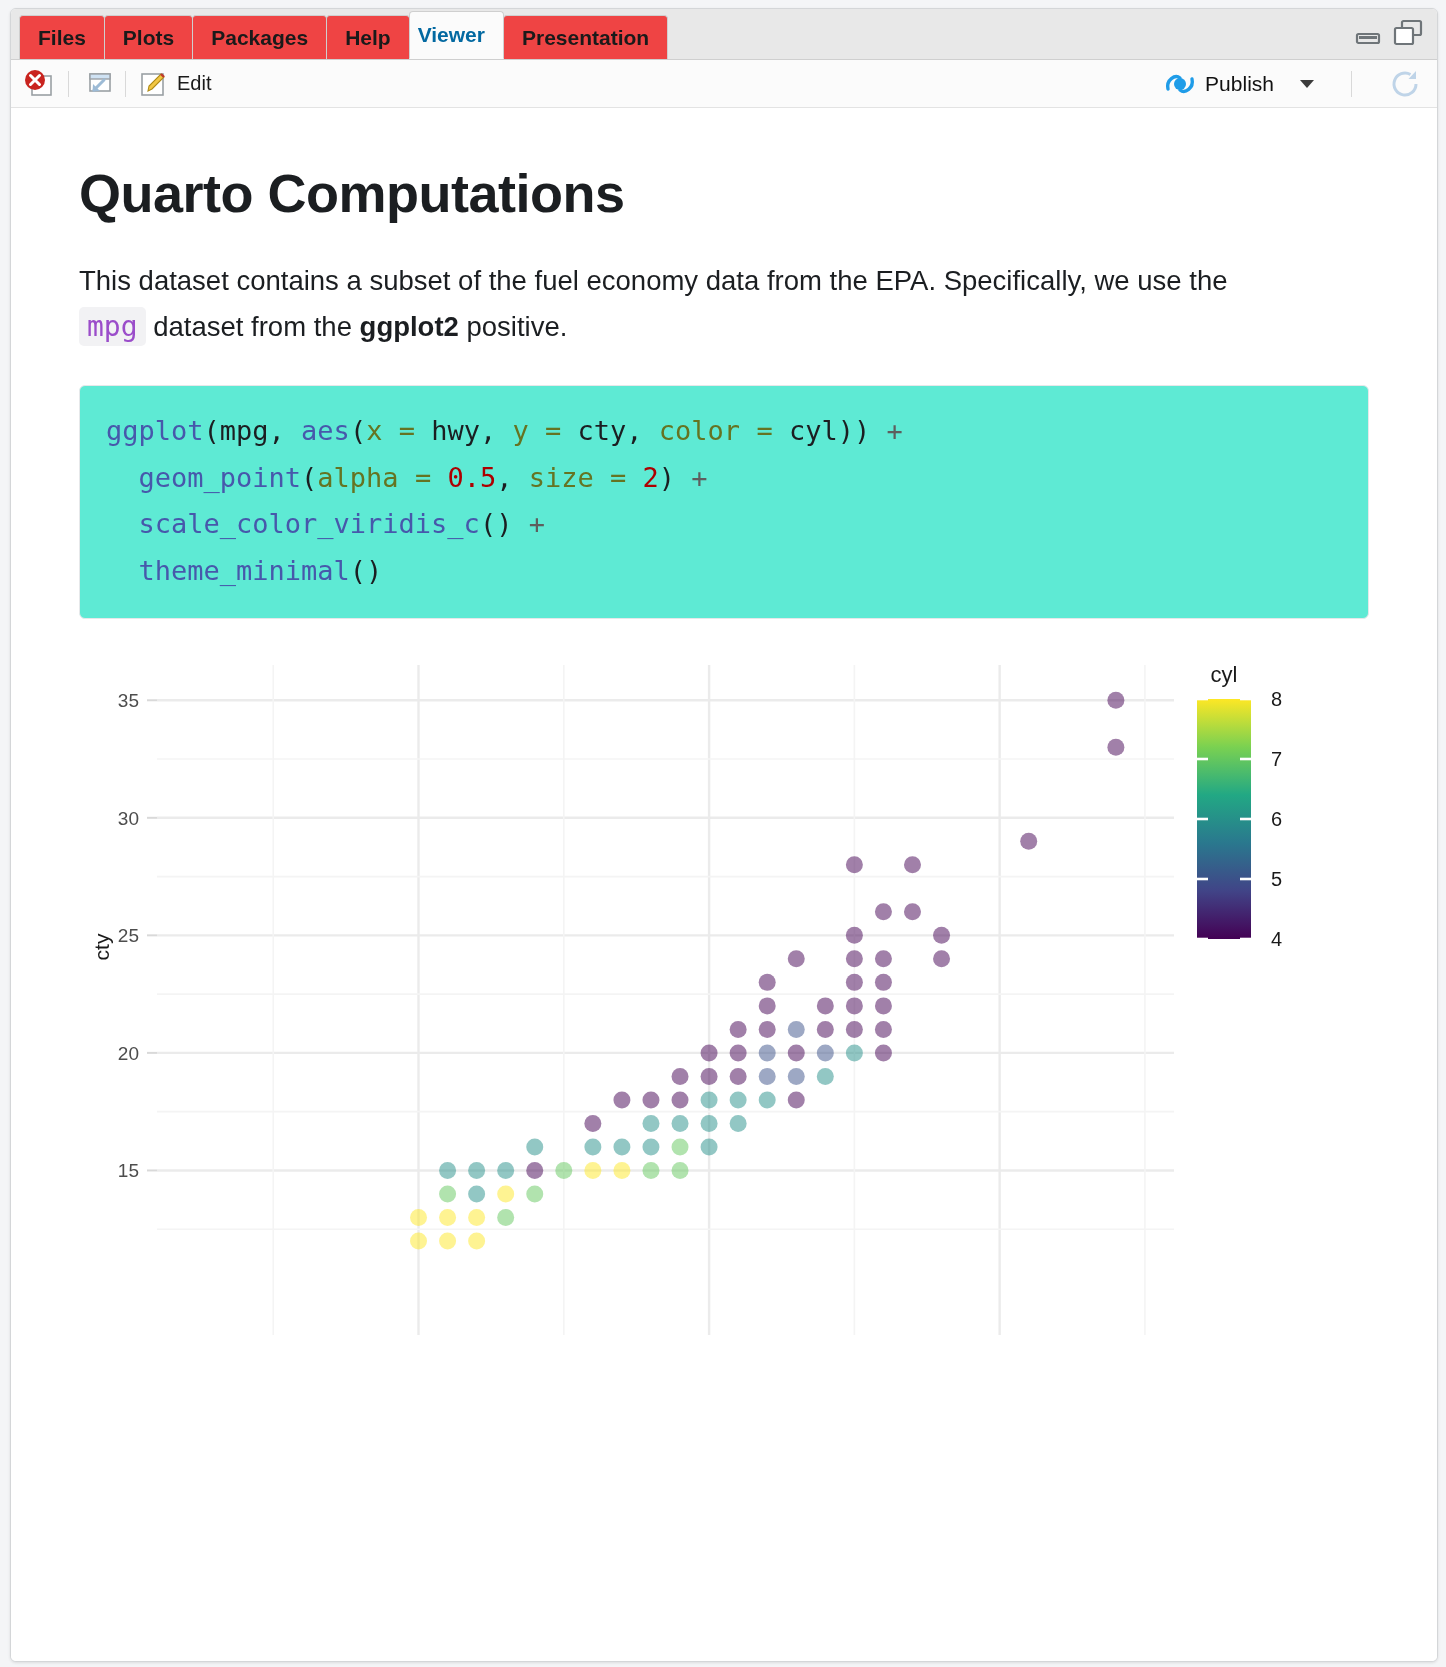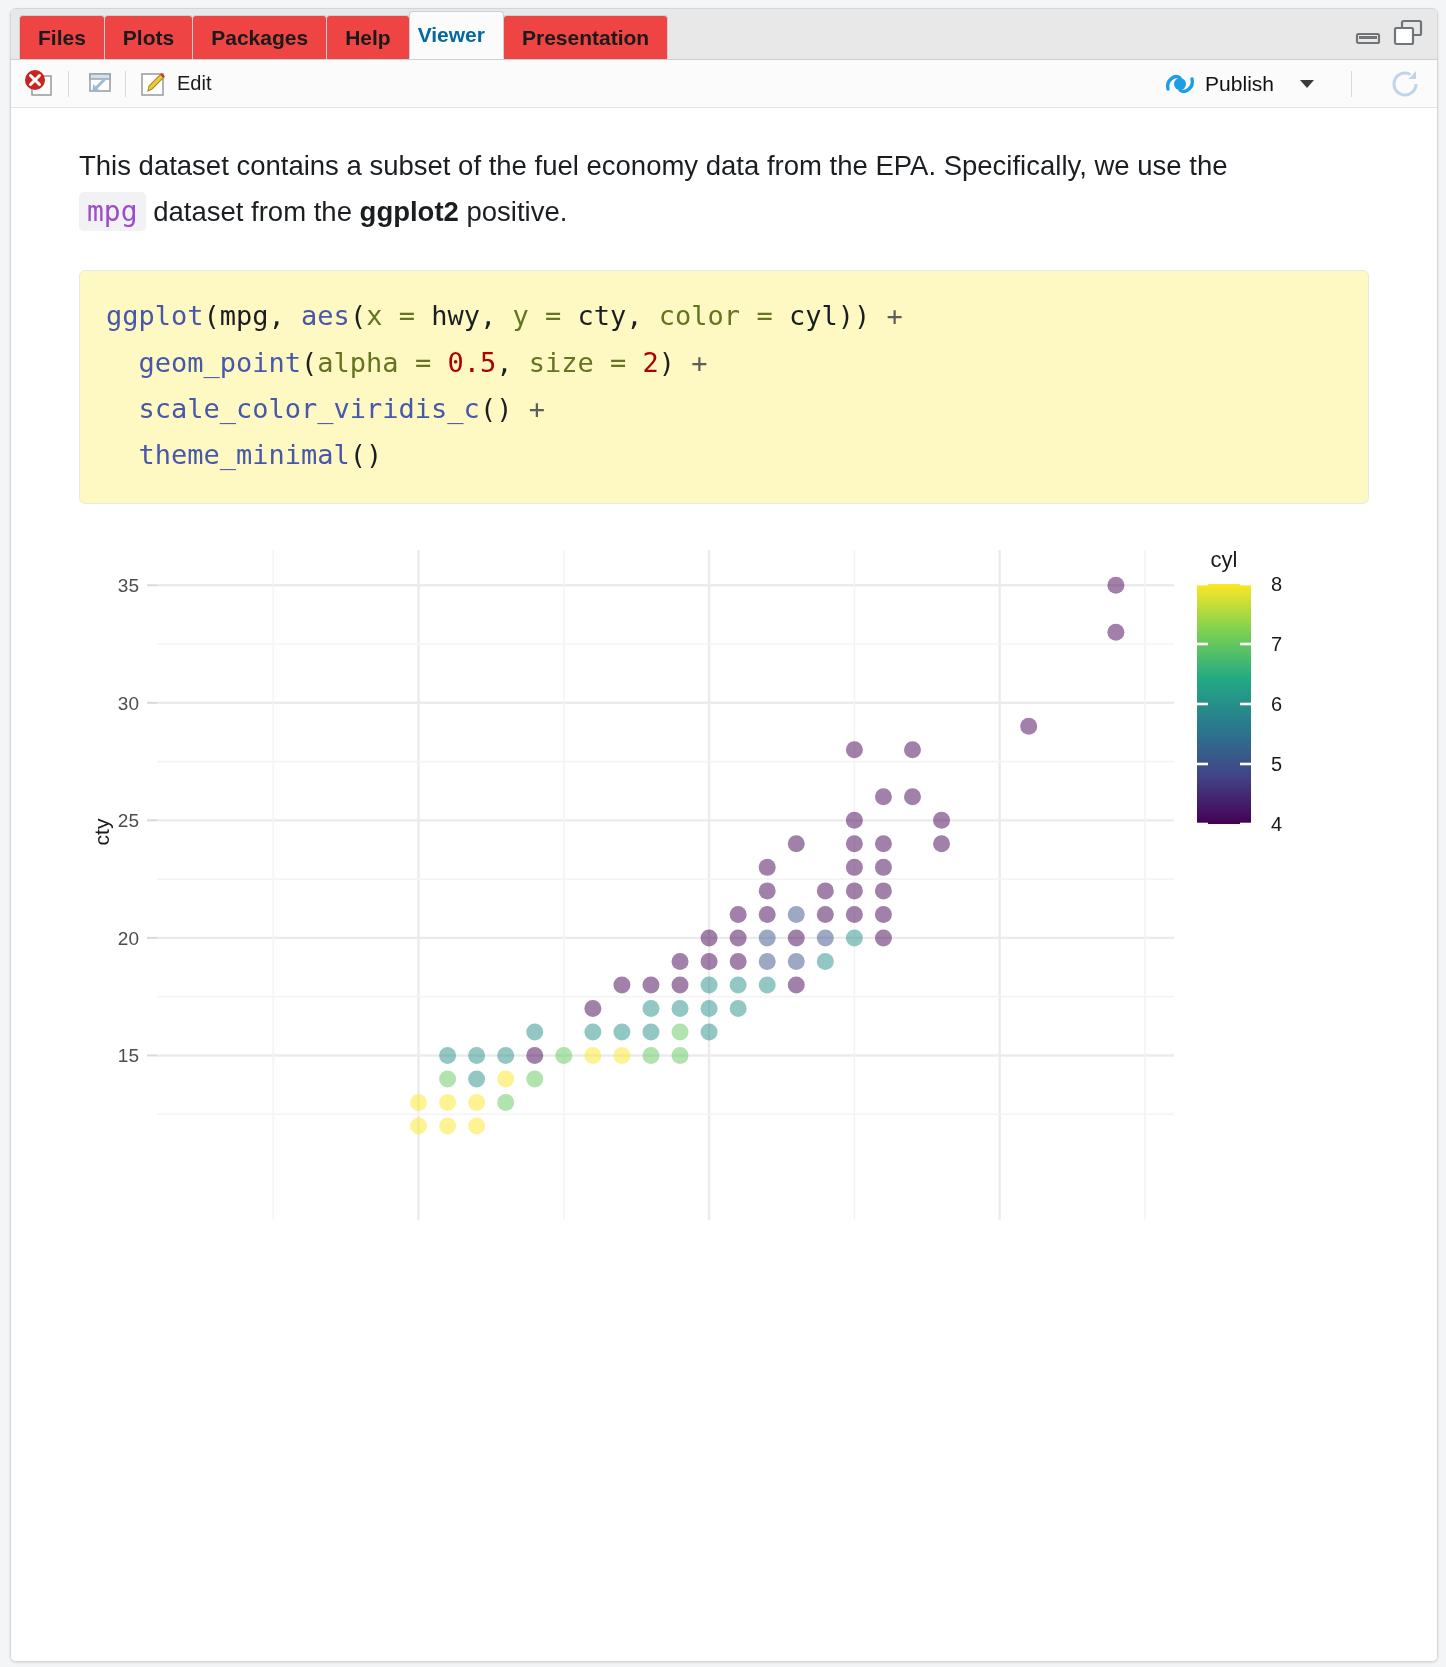--- a/index.html
+++ b/index.html
@@ -104,21 +104,21 @@
     font-family:"DejaVu Sans Mono", monospace;
     font-size:28px;color:#9b4dca;
     background:#f2f2f4;border-radius:5px;
     padding:3px 8px;
   }
   .bold{font-weight:bold;}
 
   
   #code-block{
     margin-top:36px;
-    background:#fef9c3;
+    background:#5eead4;
     border:1px solid #e6e8ea;
     border-radius:6px;
     padding:22px 26px 24px 26px;
     font-family:"DejaVu Sans Mono", monospace;
     font-size:27px;
     line-height:1.72;
     white-space:pre;
     color:#1b1e21;
     box-sizing:border-box;
   }
@@ -205,20 +205,21 @@
       <div class="tb-sep"></div>
       <svg width="34" height="34" viewBox="0 0 34 34" style="cursor:pointer">
         <path d="M27 17 A11 11 0 1 1 21.5 7.5" fill="none" stroke="#bfd4e8" stroke-width="3"></path>
         <path d="M27 4 L27 12 L19.5 12 Z" fill="#bfd4e8"></path>
       </svg>
     </div>
   </div>
 
   <div id="doc">
 
+    <h1 id="page-title">Quarto Computations</h1>
 
     <p class="para"><span>This dataset contains a subset of the fuel economy data from the EPA. Specifically, we use the </span><code class="inline">mpg</code><span> dataset from the </span><span class="bold">ggplot2</span><span> positive.</span></p>
 
 
     <div id="code-block"><span><span class="c-fn">ggplot</span><span class="c-pl">(mpg, </span><span class="c-fn">aes</span><span class="c-pl">(</span><span class="c-arg">x</span> <span class="c-arg">=</span> <span class="c-pl">hwy, </span><span class="c-arg">y</span> <span class="c-arg">=</span> <span class="c-pl">cty, </span><span class="c-arg">color</span> <span class="c-arg">=</span> <span class="c-pl">cyl))</span> <span class="c-op">+</span></span>
 <span>  <span class="c-fn">geom_point</span><span class="c-pl">(</span><span class="c-arg">alpha</span> <span class="c-arg">=</span> <span class="c-num">0.5</span><span class="c-pl">, </span><span class="c-arg">size</span> <span class="c-arg">=</span> <span class="c-num">2</span><span class="c-pl">)</span> <span class="c-op">+</span></span>
 <span>  <span class="c-fn">scale_color_viridis_c</span><span class="c-pl">()</span> <span class="c-op">+</span></span>
 <span>  <span class="c-fn">theme_minimal</span><span class="c-pl">()</span></span></div>
 
     <div id="chart-wrap">

